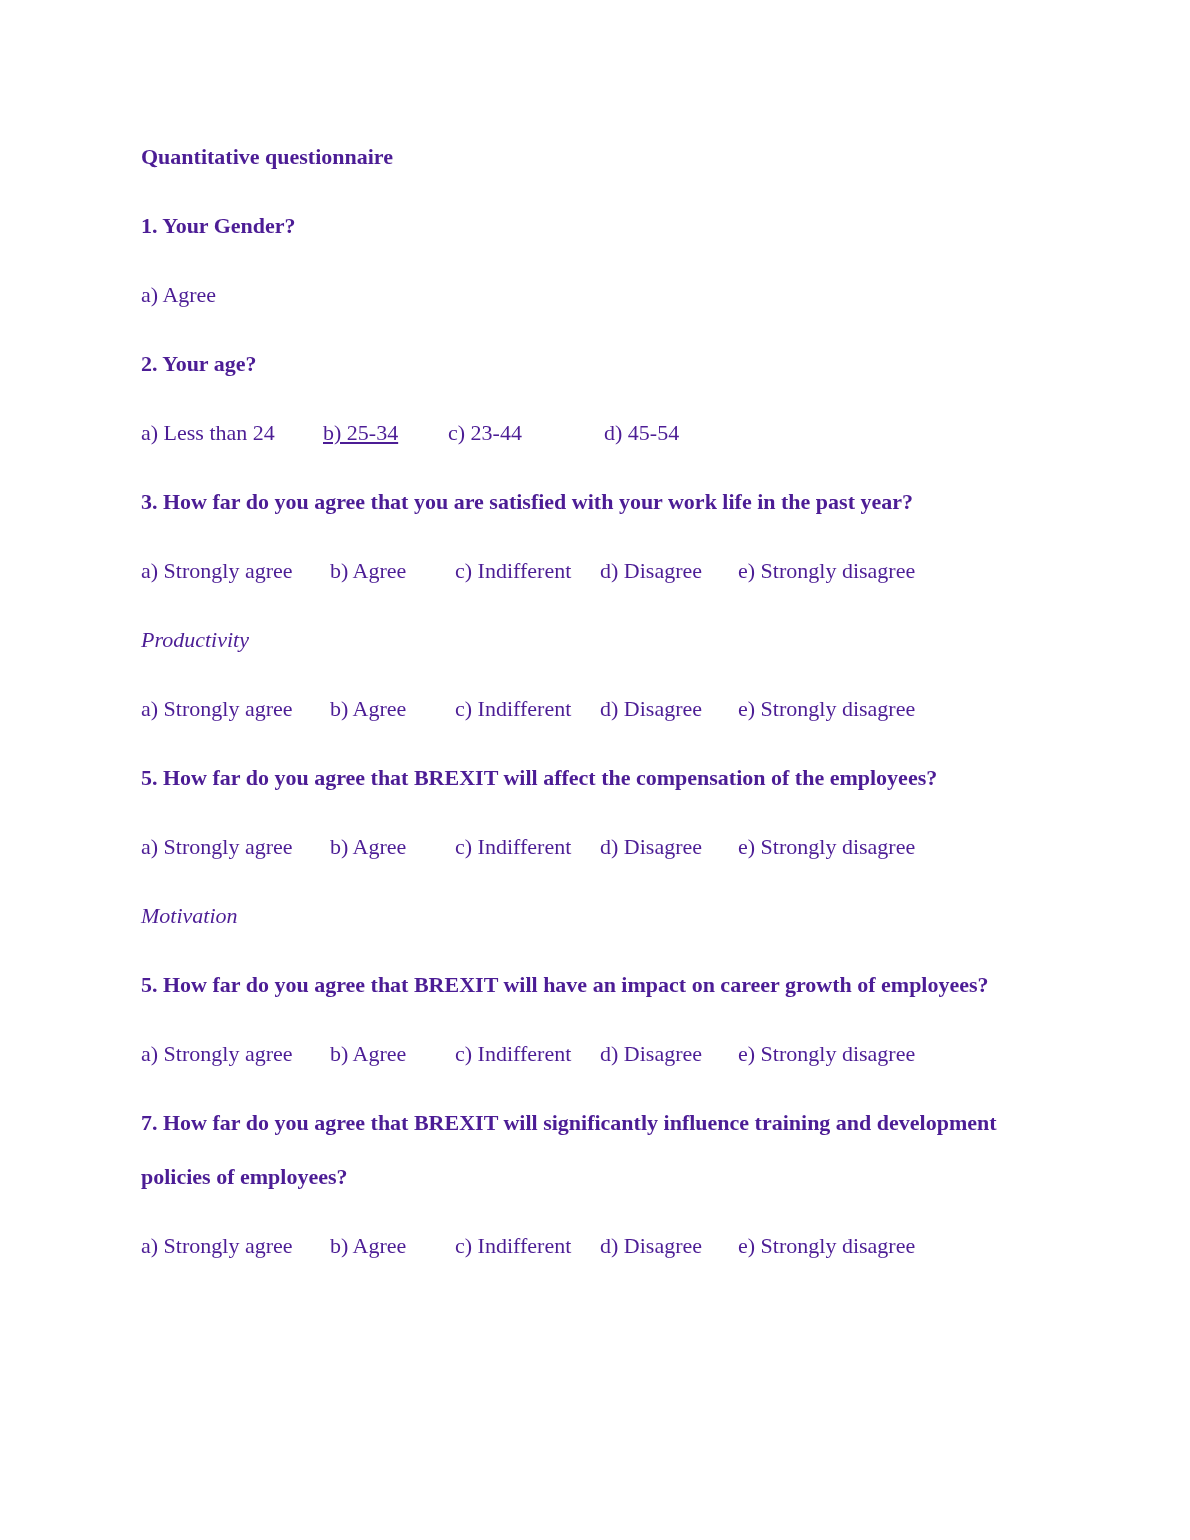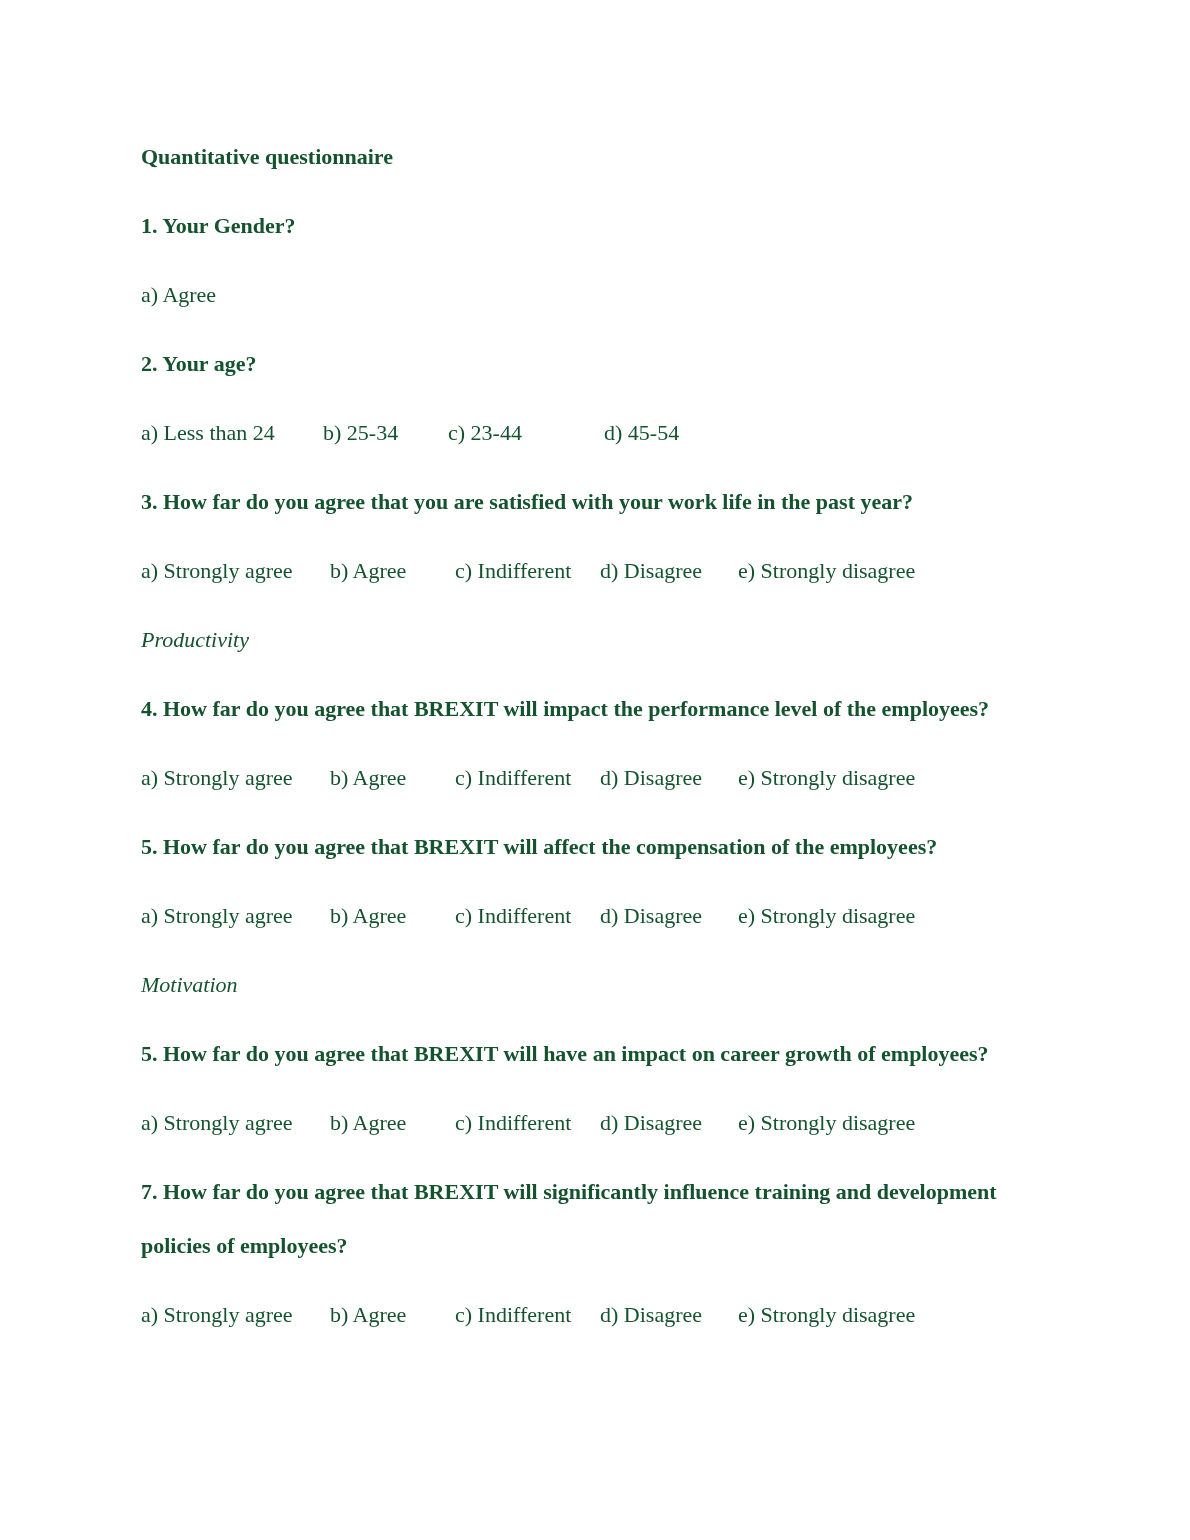--- a/index.html
+++ b/index.html
@@ -9,41 +9,41 @@
   }
   .page {
     position: relative;
     width: 1190px;
     height: 1540px;
     background: #ffffff;
     box-sizing: border-box;
     padding: 130px 140px 0 141px;
     font-family: "Liberation Serif", serif;
     font-size: 22px;
-    color: #14532d;
+    color: #4c1d95;
     overflow: hidden;
   }
   .ln {
     line-height: 54px;
     white-space: nowrap;
   }
   .para {
     margin-bottom: 15px;
   }
   .bold { font-weight: bold; }
   .italic { font-style: italic; }
   .tab { display: inline-block; vertical-align: baseline; }
   
   .lk1 { width: 189px; }
   .lk2 { width: 125px; }
   .lk3 { width: 145px; }
   .lk4 { width: 138px; }
   
   .ag1 { width: 182px; }
-  .ag2 { width: 125px; }
+  .ag2 { width: 125px; text-decoration: underline; }
   .ag3 { width: 156px; }
 </style>
 </head>
 <body>
 
 <div class="page">
 
   <div class="ln para bold">Quantitative questionnaire</div>
 
   <div class="ln para bold">1. Your Gender?</div>
@@ -54,21 +54,20 @@
     <span class="tab ag1">a) Less than 24</span><span class="tab ag2">b) 25-34</span><span class="tab ag3">c) 23-44</span><span class="tab">d) 45-54</span>
   </div>
 
   <div class="ln para bold">3. How far do you agree that you are satisfied with your work life in the past year?</div>
   <div class="ln para">
     <span class="tab lk1">a) Strongly agree</span><span class="tab lk2">b) Agree</span><span class="tab lk3">c) Indifferent</span><span class="tab lk4">d) Disagree</span><span class="tab">e) Strongly disagree</span>
   </div>
 
   <div class="ln para italic">Productivity</div>
 
-  <div class="ln para bold">4. How far do you agree that BREXIT will impact the performance level of the employees?</div>
   <div class="ln para">
     <span class="tab lk1">a) Strongly agree</span><span class="tab lk2">b) Agree</span><span class="tab lk3">c) Indifferent</span><span class="tab lk4">d) Disagree</span><span class="tab">e) Strongly disagree</span>
   </div>
 
   <div class="ln para bold">5. How far do you agree that BREXIT will affect the compensation of the employees?</div>
   <div class="ln para">
     <span class="tab lk1">a) Strongly agree</span><span class="tab lk2">b) Agree</span><span class="tab lk3">c) Indifferent</span><span class="tab lk4">d) Disagree</span><span class="tab">e) Strongly disagree</span>
   </div>
 
   <div class="ln para italic">Motivation</div>

